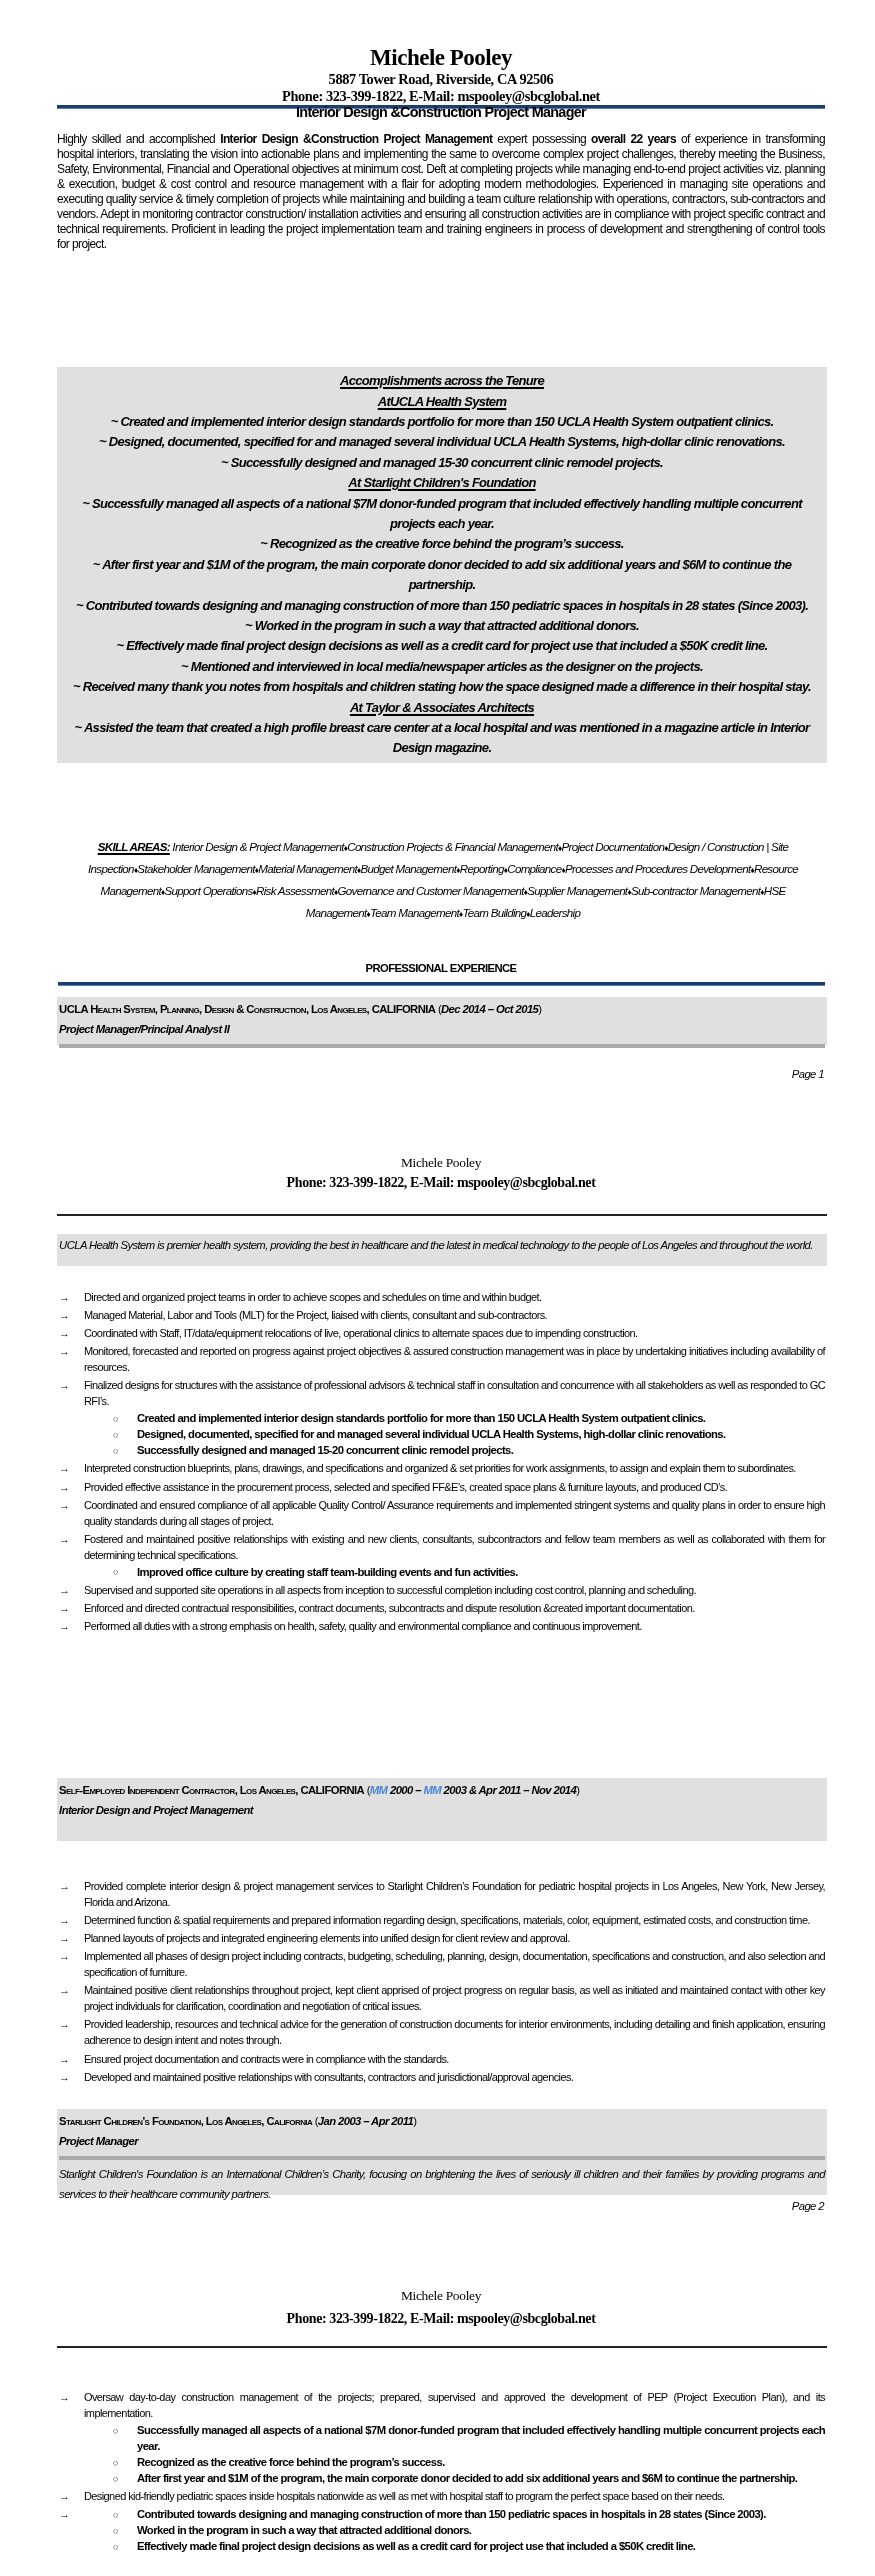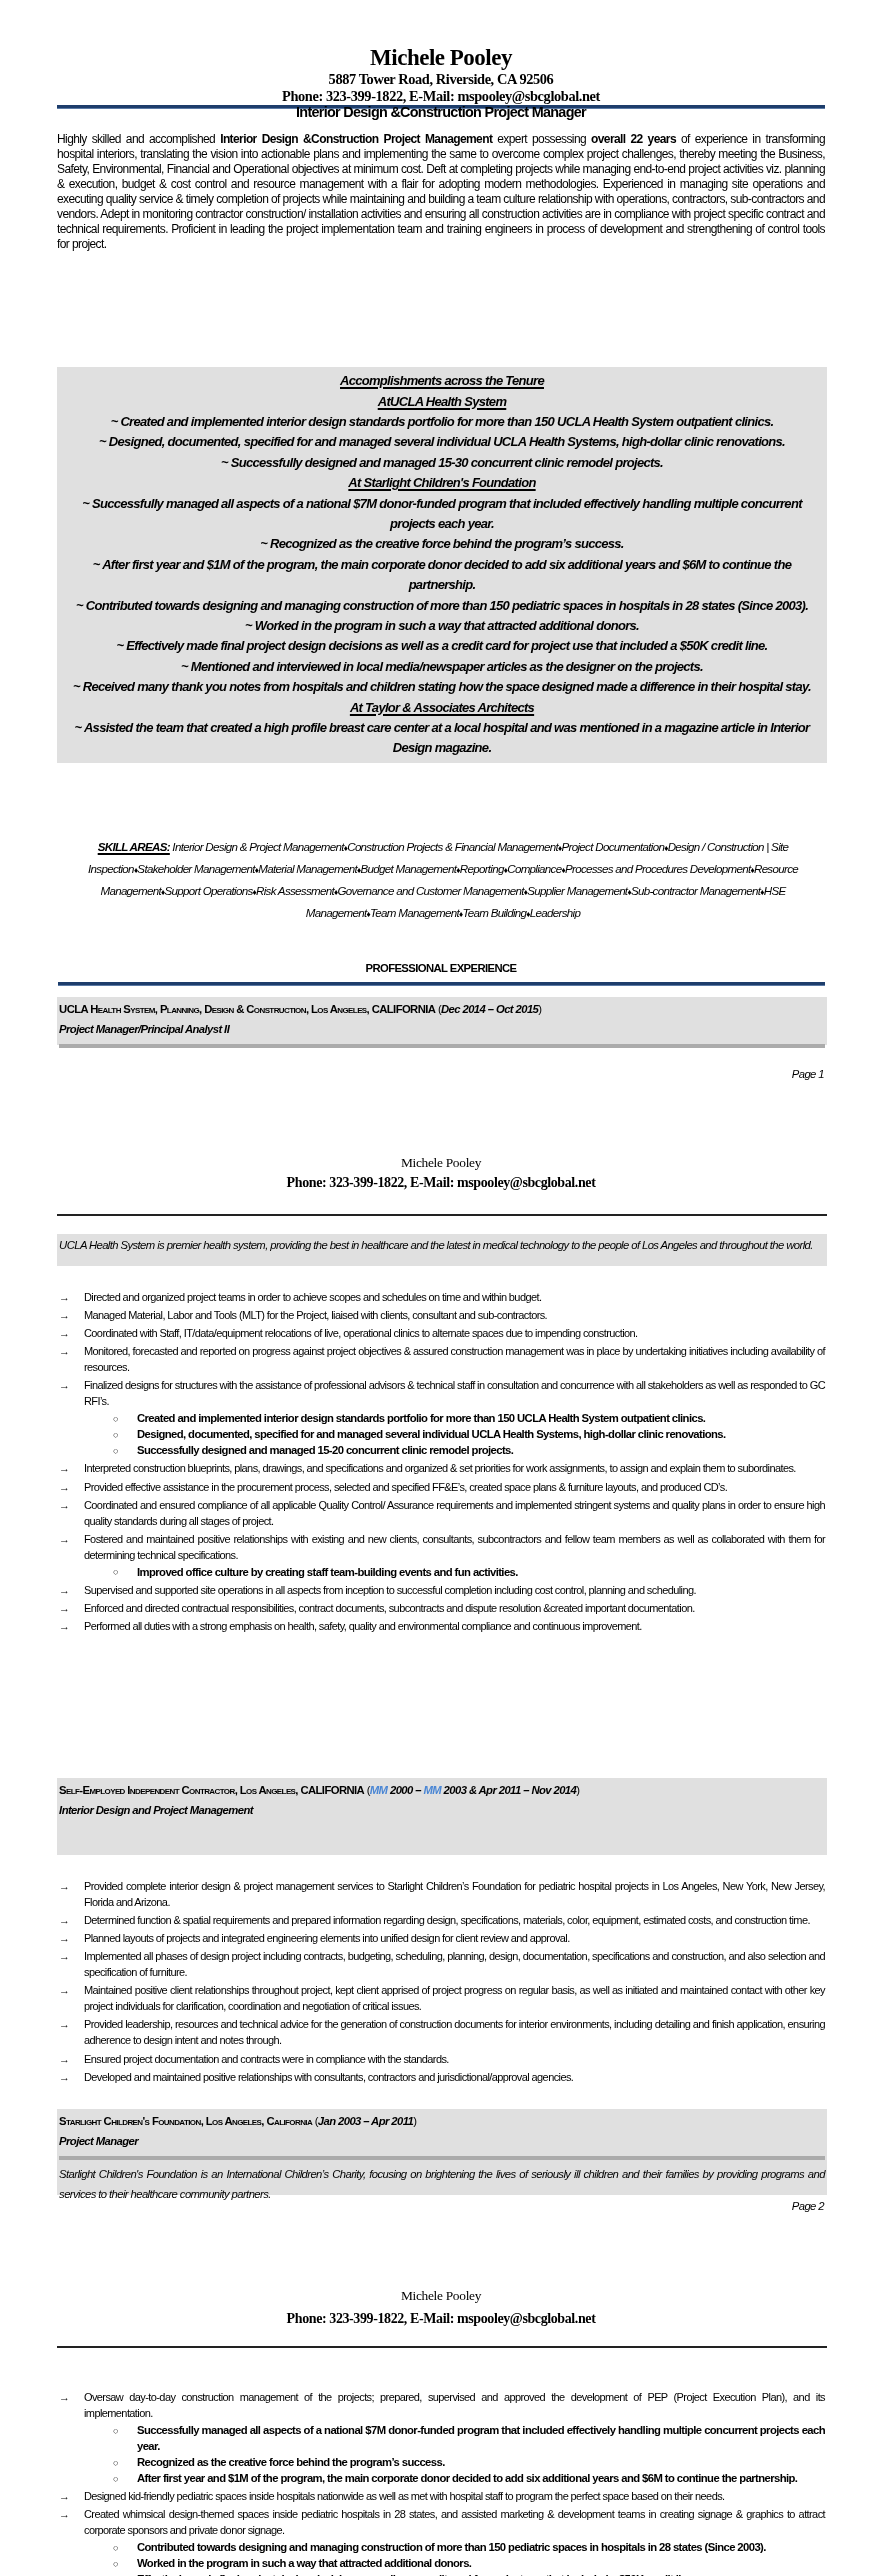--- a/index.html
+++ b/index.html
@@ -124,21 +124,21 @@
       <li><span class="arrow">→</span><span>Provided effective assistance in the procurement process, selected and specified FF&amp;E’s, created space plans &amp; furniture layouts, and produced CD’s.</span></li>
       <li><span class="arrow">→</span><span>Coordinated and ensured compliance of all applicable Quality Control/ Assurance requirements and implemented stringent systems and quality plans in order to ensure high quality standards during all stages of project.</span></li>
       <li><span class="arrow">→</span><span>Fostered and maintained positive relationships with existing and new clients, consultants, subcontractors and fellow team members as well as collaborated with them for determining technical specifications.</span><ul class="sub">
           <li><span class="circ">○</span><span>Improved office culture by creating staff team-building events and fun activities.</span></li>
         </ul></li>
       <li><span class="arrow">→</span><span>Supervised and supported site operations in all aspects from inception to successful completion including cost control, planning and scheduling.</span></li>
       <li><span class="arrow">→</span><span>Enforced and directed contractual responsibilities, contract documents, subcontracts and dispute resolution &amp;created important documentation.</span></li>
       <li><span class="arrow">→</span><span>Performed all duties with a strong emphasis on health, safety, quality and environmental compliance and continuous improvement.</span></li>
     </ul>
 
-  <div class="abs gray-box job-head" style="top:670px;left:57px;width:770px;height:77px;">
+  <div class="abs gray-box job-head" style="top:670px;left:57px;width:770px;height:63px;">
     <span class="co">Self-Employed Independent Contractor, Los Angeles, CALIFORNIA</span><span> (</span><span class="dates"><span class="mm">MM</span><span> 2000 – </span><span class="mm">MM</span><span> 2003 &amp; Apr 2011 – Nov 2014</span></span><span>)</span>
     <span class="role">Interior Design and Project Management</span>
   </div>
 
   <ul class="abs bl content" style="top:770px;" id="bullets-1">
       <li><span class="arrow">→</span><span>Provided complete interior design &amp; project management services to Starlight Children’s Foundation for pediatric hospital projects in Los Angeles, New York, New Jersey, Florida and Arizona.</span></li>
       <li><span class="arrow">→</span><span>Determined function &amp; spatial requirements and prepared information regarding design, specifications, materials, color, equipment, estimated costs, and construction time.</span></li>
       <li><span class="arrow">→</span><span>Planned layouts of projects and integrated engineering elements into unified design for client review and approval.</span></li>
       <li><span class="arrow">→</span><span>Implemented all phases of design project including contracts, budgeting, scheduling, planning, design, documentation, specifications and construction, and also selection and specification of furniture.</span></li>
       <li><span class="arrow">→</span><span>Maintained positive client relationships throughout project, kept client apprised of project progress on regular basis, as well as initiated and maintained contact with other key project individuals for clarification, coordination and negotiation of critical issues.</span></li>
@@ -162,21 +162,21 @@
   <div class="abs center serif contact-sm" style="top:24px;">Phone: 323-399-1822, E-Mail: mspooley@sbcglobal.net</div>
   <div class="abs rule-black" style="top:59px;left:57px;width:770px;"></div>
 
   <ul class="abs bl content" style="top:102px;" id="bullets-2">
       <li><span class="arrow">→</span><span>Oversaw day-to-day construction management of the projects; prepared, supervised and approved the development of PEP (Project Execution Plan), and its implementation.</span><ul class="sub">
           <li><span class="circ">○</span><span>Successfully managed all aspects of a national $7M donor-funded program that included effectively handling multiple concurrent projects each year.</span></li>
           <li><span class="circ">○</span><span>Recognized as the creative force behind the program’s success.</span></li>
           <li><span class="circ">○</span><span>After first year and $1M of the program, the main corporate donor decided to add six additional years and $6M to continue the partnership.</span></li>
         </ul></li>
       <li><span class="arrow">→</span><span>Designed kid-friendly pediatric spaces inside hospitals nationwide as well as met with hospital staff to program the perfect space based on their needs.</span></li>
-      <li><span class="arrow">→</span><span>Created whimsical design-themed spaces inside pediatric hospitals in 28 states, and assisted marketing &amp; development teams in creating signage &amp; graphics to attract corporate sponsors and private donor signage.</span><ul class="sub">
+      <li><span class="arrow">→</span><ul class="sub">
           <li><span class="circ">○</span><span>Contributed towards designing and managing construction of more than 150 pediatric spaces in hospitals in 28 states (Since 2003).</span></li>
           <li><span class="circ">○</span><span>Worked in the program in such a way that attracted additional donors.</span></li>
           <li><span class="circ">○</span><span>Effectively made final project design decisions as well as a credit card for project use that included a $50K credit line.</span></li>
         </ul></li>
     </ul>
 
 </div>
 
 
 </body></html>

